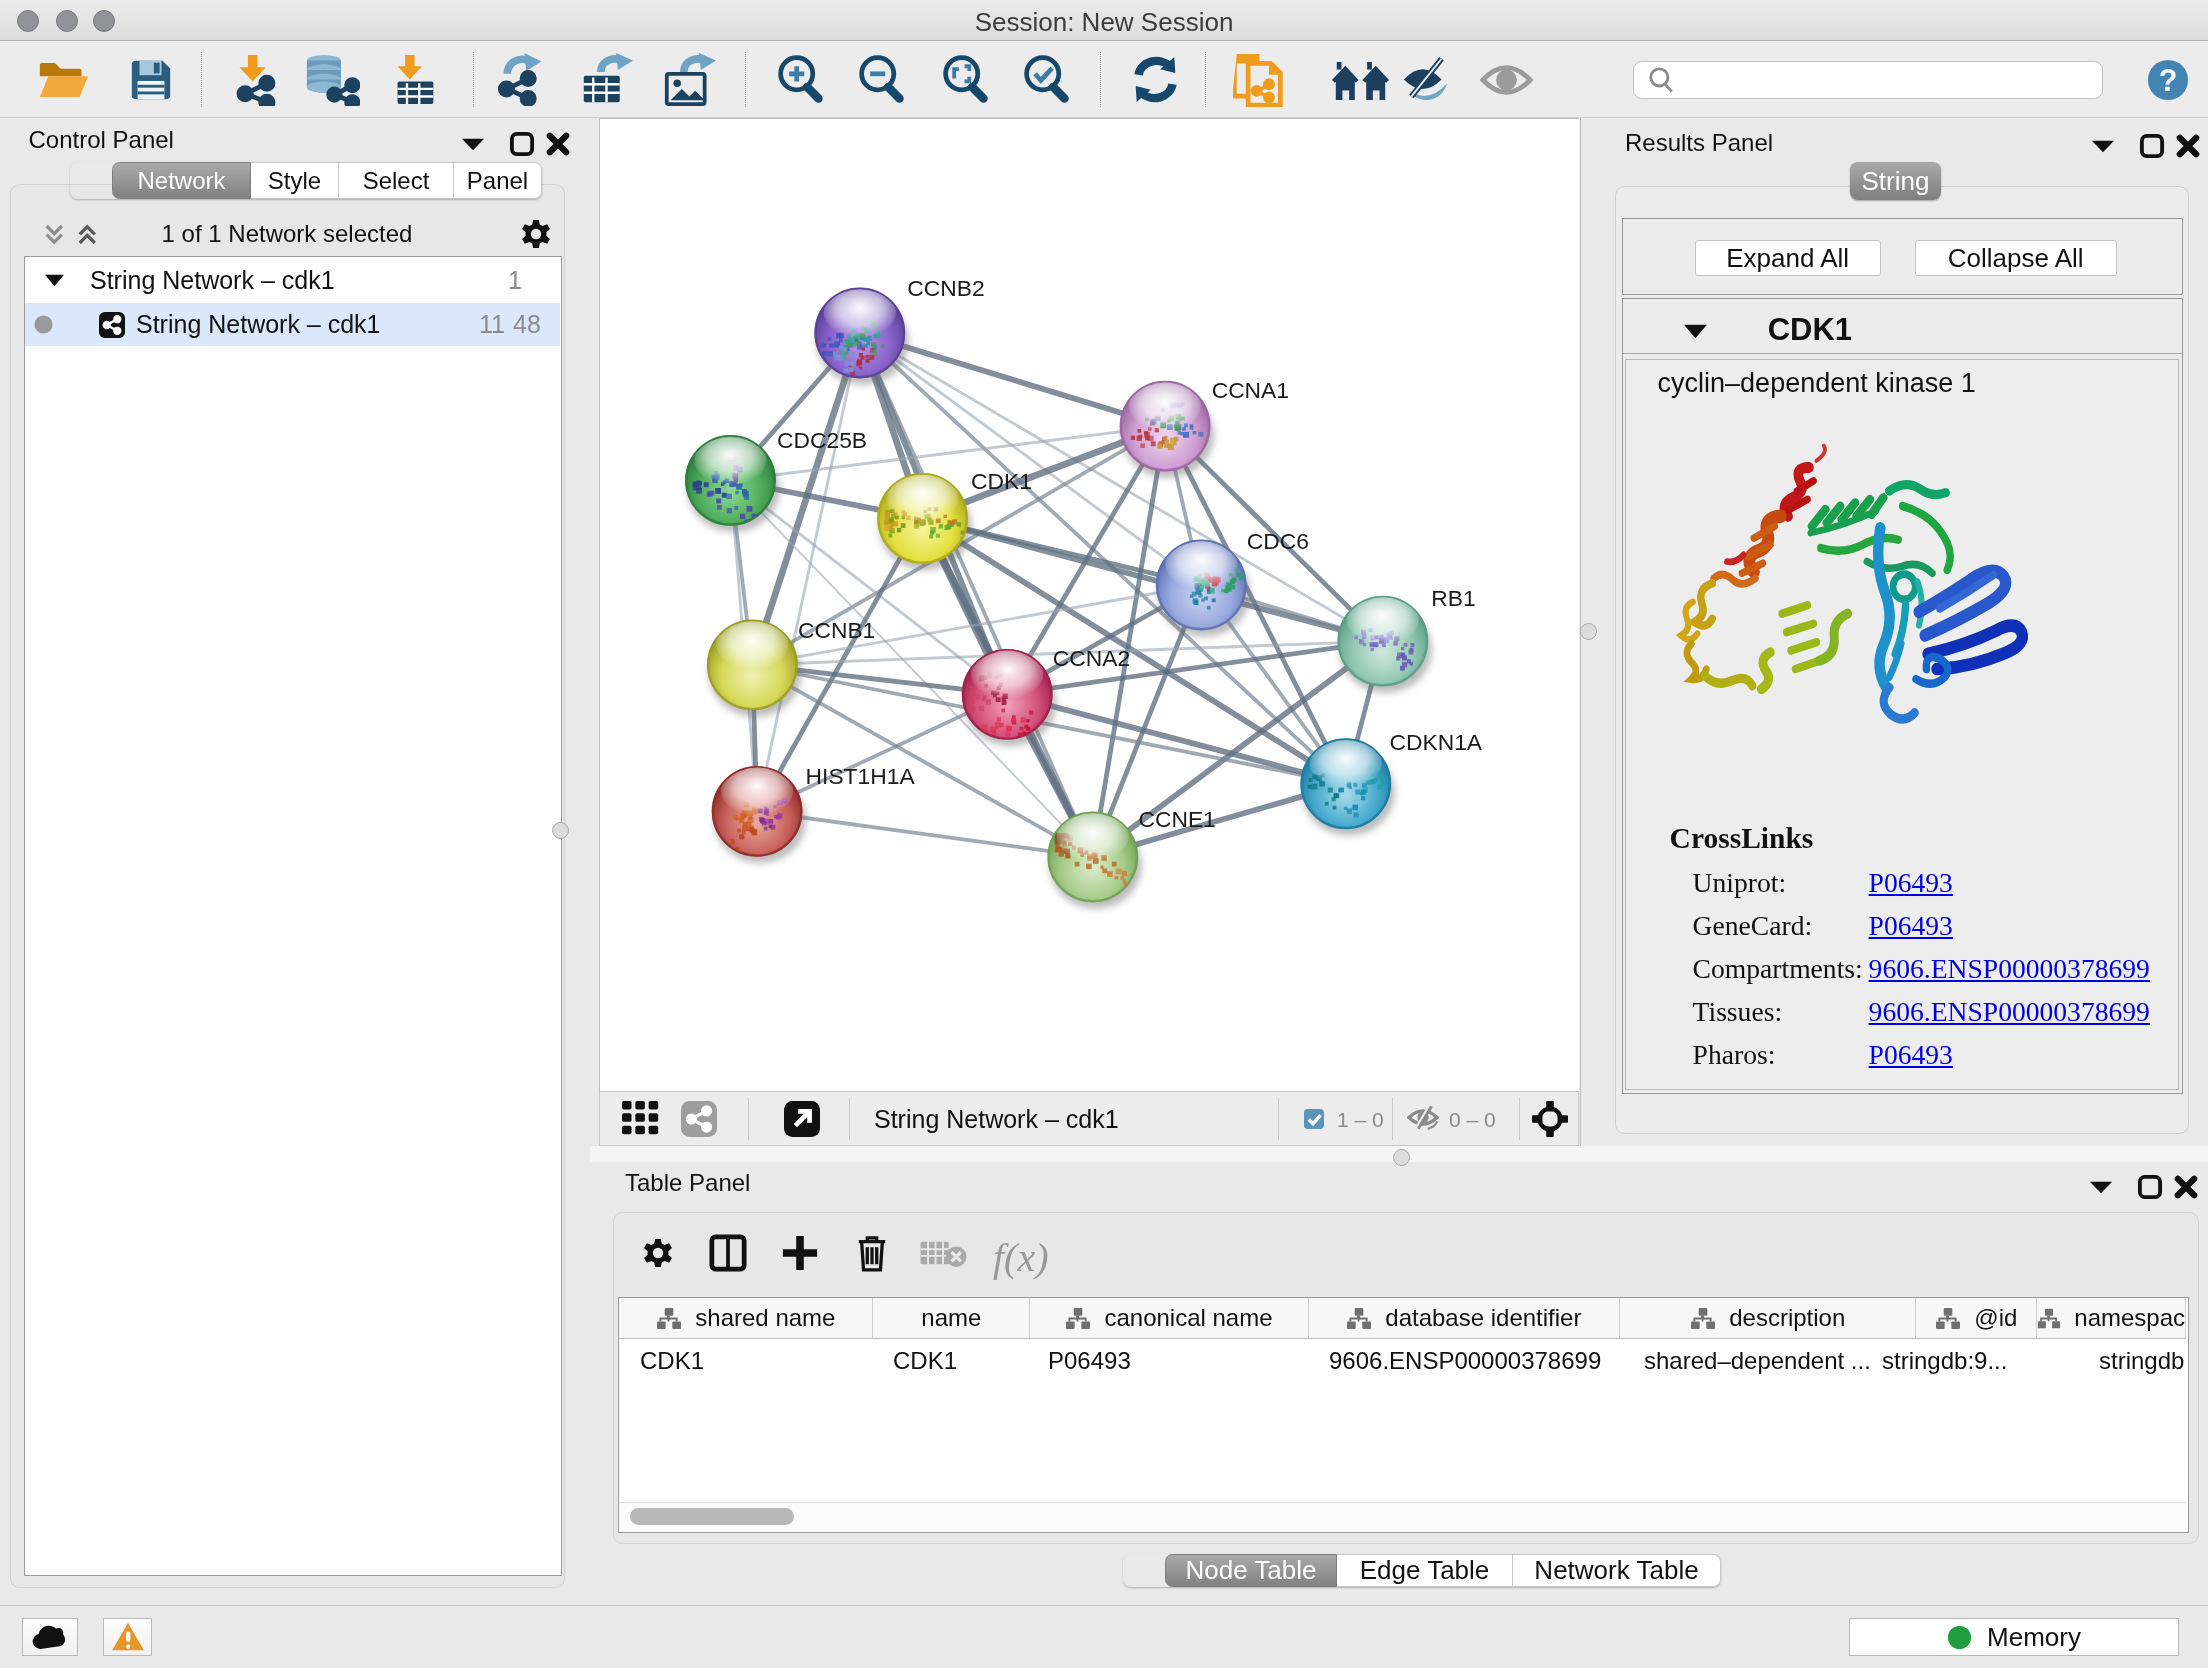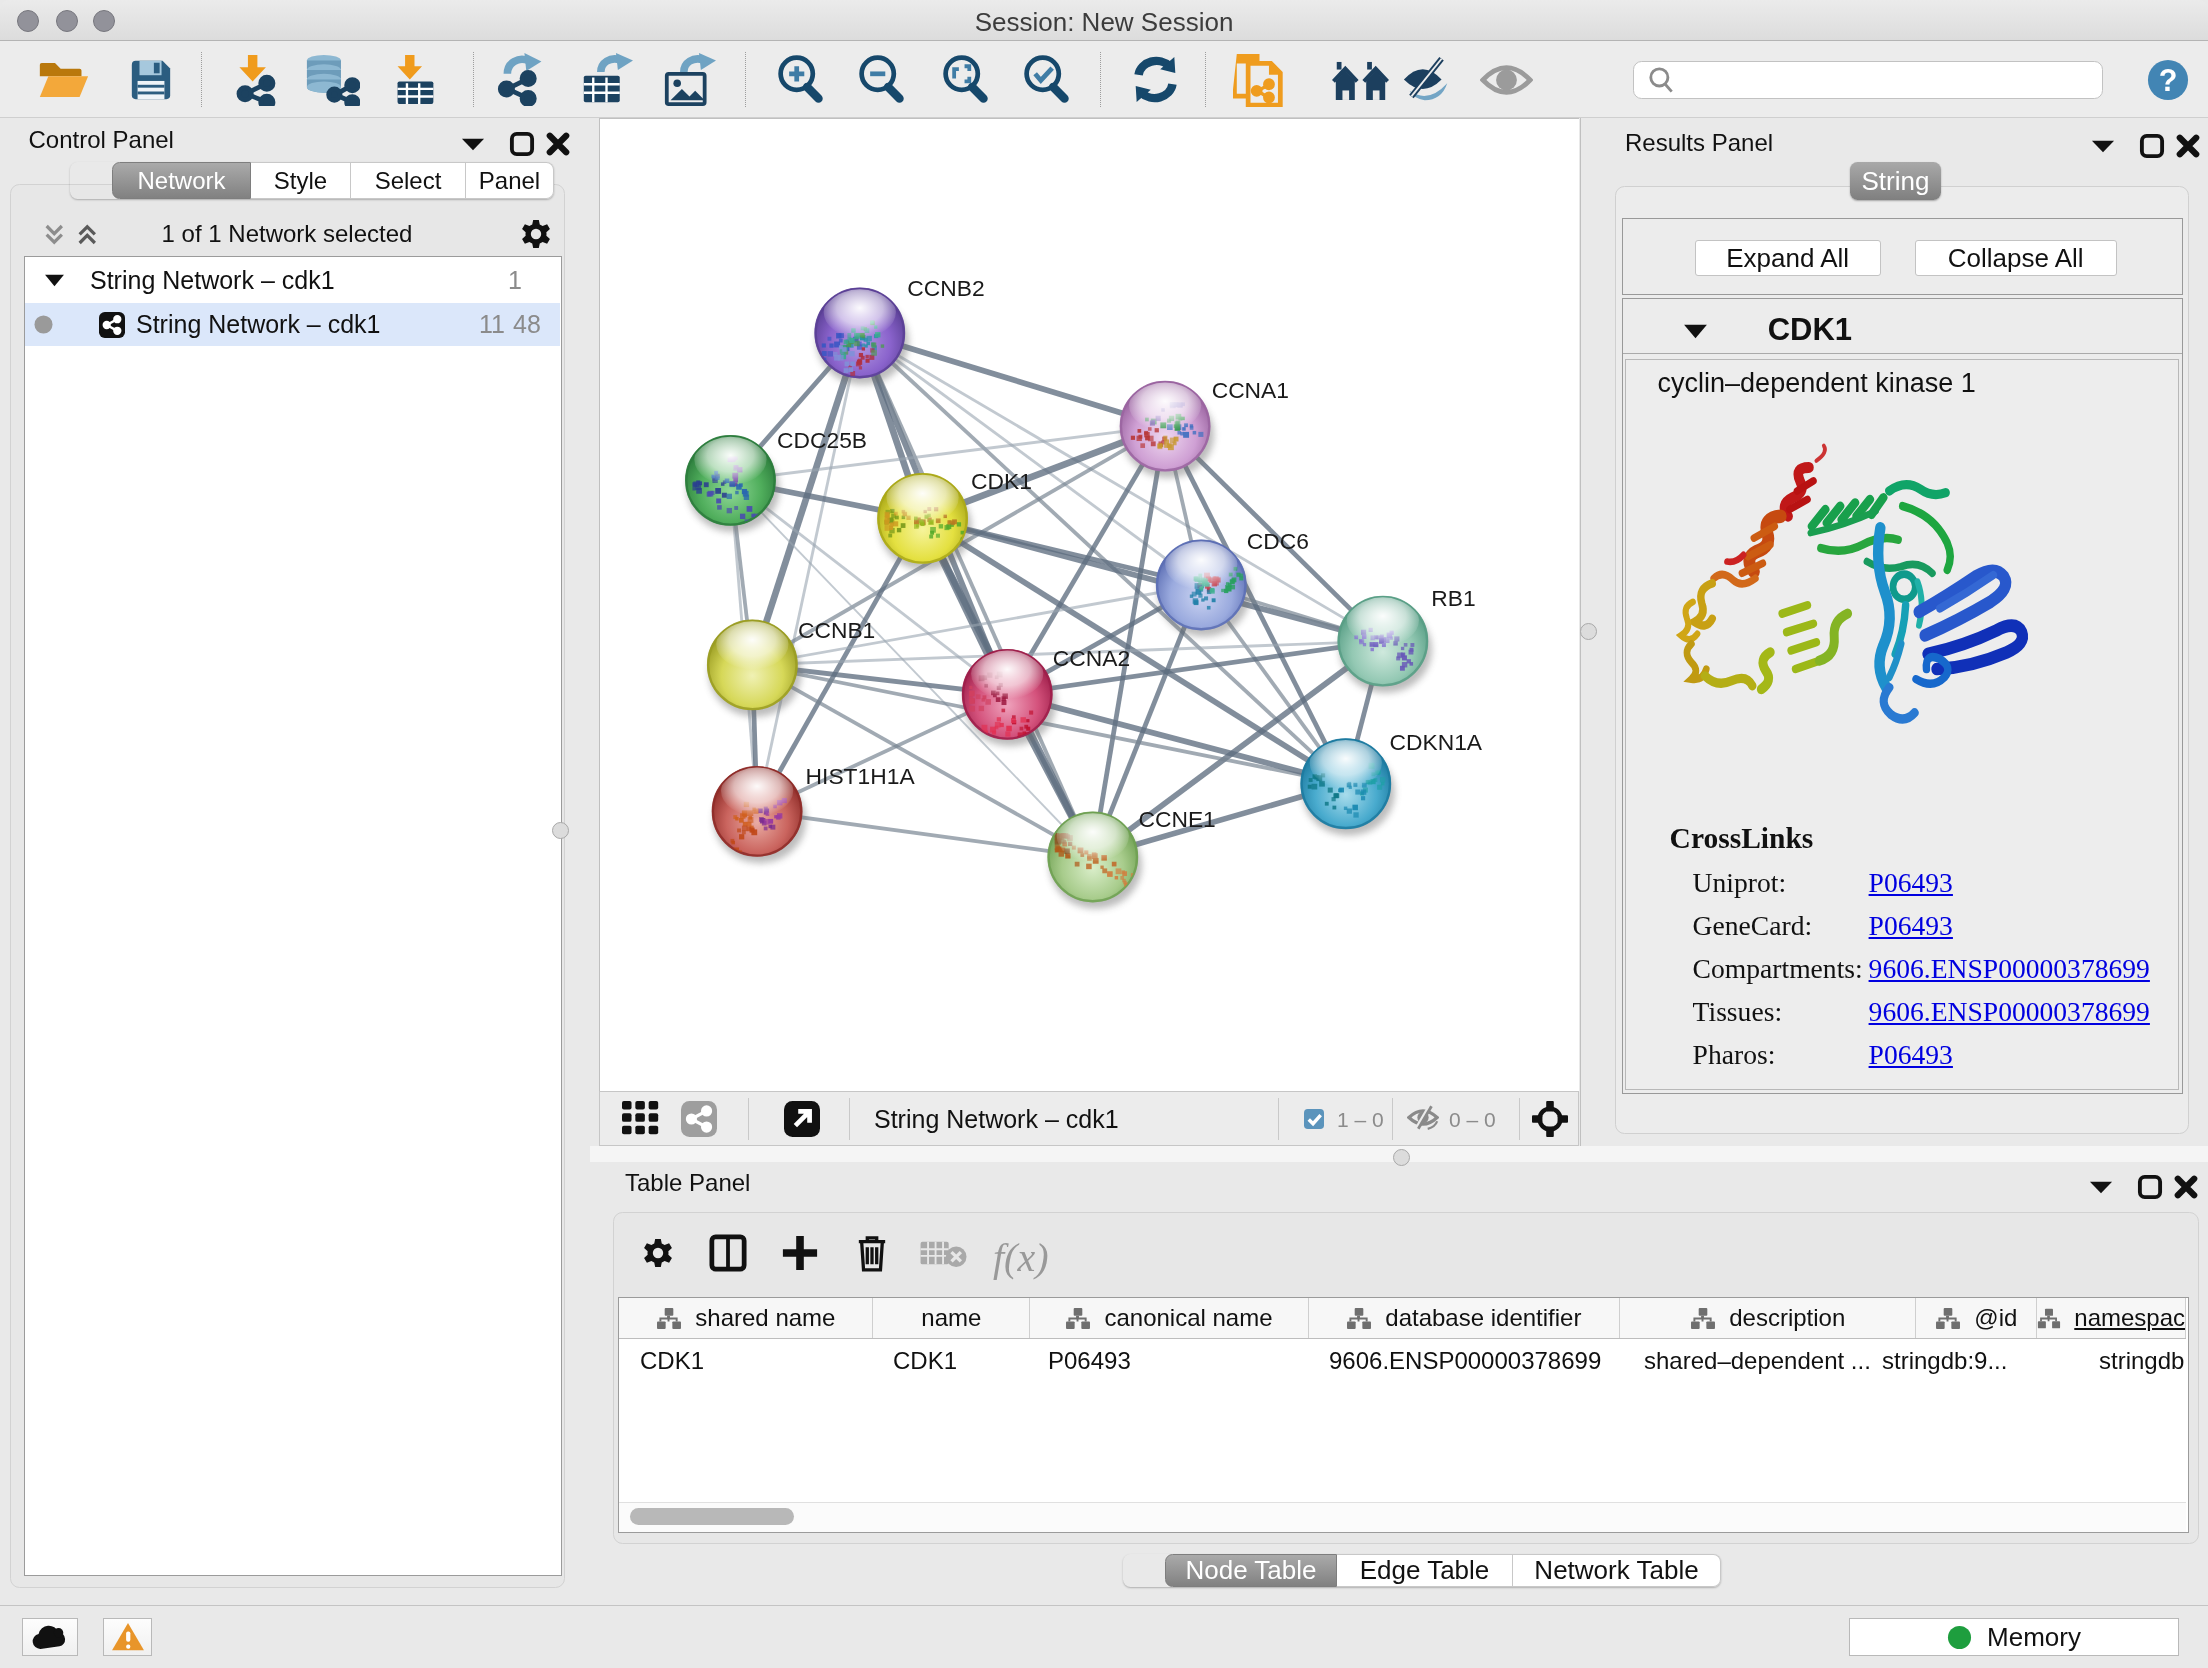--- a/index.html
+++ b/index.html
@@ -287,21 +287,21 @@
       <svg width="26" height="26" viewBox="0 0 27 27">
         <rect x="3" y="3" width="21" height="21" rx="5" fill="none" stroke="#111" stroke-width="4"></rect>
       </svg>
       <svg width="26" height="26" viewBox="0 0 27 27">
         <path d="M5 5 L22 22 M22 5 L5 22" stroke="#111" stroke-width="6.5" stroke-linecap="round"></path>
       </svg>
     </div>
   <div id="cp-box"></div>
   <div id="cp-tabs" class="tabset">
     <div class="tab first sel" style="width:139px;">Network</div>
-    <div class="tab" style="width:100px;">Style</div>
+    <div class="tab" style="width:88px;">Style</div>
     <div class="tab" style="width:115px;">Select</div>
     <div class="tab last" style="width:88px;">Panel</div>
   </div>
   <div id="cp-sub">
     <svg width="28.5" height="27" viewBox="0 0 30 28" style="position:absolute;left:30px;top:15px;">
         <g fill="none" stroke="#8d8d8d" stroke-width="3.4">
           <path d="M7 4 l8 8 8-8"></path>
           <path d="M7 13 l8 8 8-8"></path>
         </g>
       </svg>
@@ -1352,21 +1352,21 @@
             </g>
           </svg>description</div>
         <div class="th" style="width:121px;"><svg width="26" height="23" viewBox="0 0 27 24">
             <g fill="#6f6f6f">
               <rect x="9" y="1" width="9" height="8" rx="1"></rect>
               <rect x="1" y="15" width="9" height="8" rx="1"></rect>
               <rect x="17" y="15" width="9" height="8" rx="1"></rect>
               <path d="M12.5 9 v3 H4.5 v3 M13.5 9 v3 h8 v3 M13 9 v6" stroke="#6f6f6f" stroke-width="2" fill="none"></path>
             </g>
           </svg>@id</div>
-        <div class="th" style="width:149px;text-decoration:underline;"><svg width="26" height="23" viewBox="0 0 27 24">
+        <div class="th" style="width:149px;"><svg width="26" height="23" viewBox="0 0 27 24">
             <g fill="#6f6f6f">
               <rect x="9" y="1" width="9" height="8" rx="1"></rect>
               <rect x="1" y="15" width="9" height="8" rx="1"></rect>
               <rect x="17" y="15" width="9" height="8" rx="1"></rect>
               <path d="M12.5 9 v3 H4.5 v3 M13.5 9 v3 h8 v3 M13 9 v6" stroke="#6f6f6f" stroke-width="2" fill="none"></path>
             </g>
           </svg>namespac</div>
       </div>
     <div class="td" style="left:21px;top:49px;">CDK1</div>
       <div class="td" style="left:274px;top:49px;">CDK1</div>

